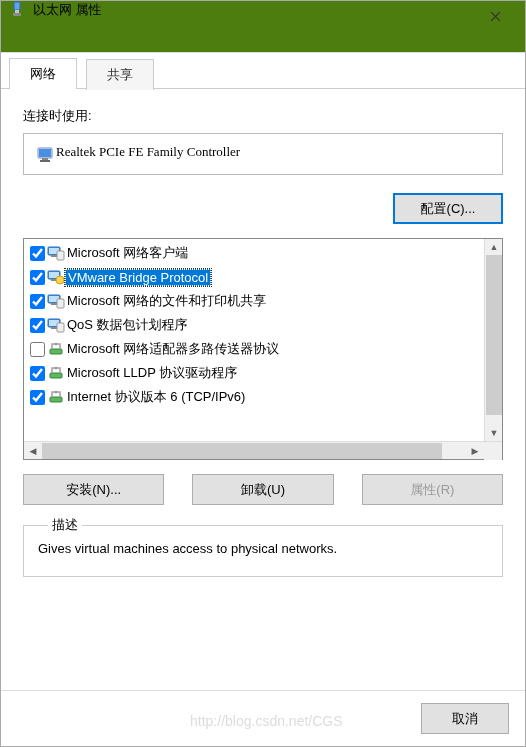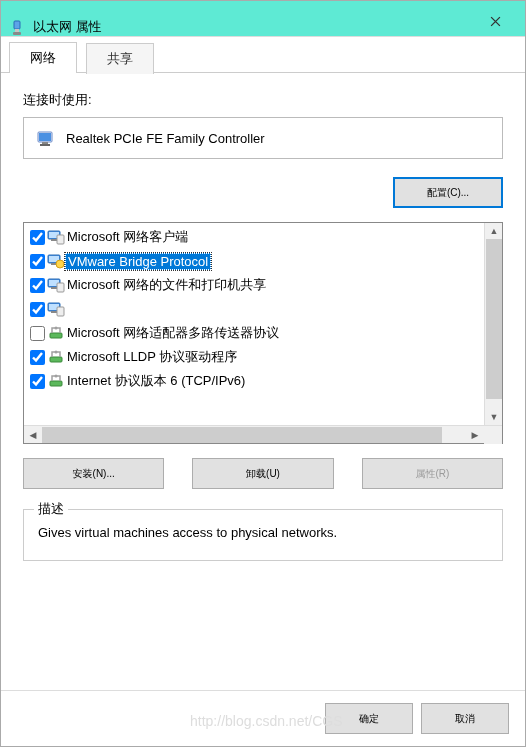--- a/index.html
+++ b/index.html
@@ -8,25 +8,25 @@
       font-family: "Microsoft YaHei", "Segoe UI", Tahoma, sans-serif;
       font-size: 13px;
       background: #fff;
       width: 526px;
       height: 747px;
       display: flex;
       flex-direction: column;
       border: 1px solid #aaa;
     }
     .titlebar {
-      height: 36px;
-      display: flex;
-      align-items: flex-end;
+      height: 52px;
+      display: flex;
+      align-items: flex-start;
       padding: 0 8px 0 8px;
-      background: #5eead4;
+      background: #4d7c0f;
       border-bottom: 1px solid #ddd;
     }
     .titlebar .icon {
       width: 16px; height: 16px; margin-right: 8px;
       display: flex; align-items: center; justify-content: center;
     }
     .titlebar .title {
       flex: 1;
       color: #000;
     }
@@ -63,40 +63,40 @@
       padding: 18px 22px 10px 22px;
       display: flex;
       flex-direction: column;
     }
     .label { margin-bottom: 8px; }
 
     .adapter-box {
       border: 1px solid #bbb;
       padding: 10px 12px;
       display: flex;
-      align-items: center;
-      gap: 10px;
-      background: #fff;
+      align-items: flex-start;
+      background: #fff;
+      font-family: Liberation Serif, serif;
     }
     .adapter-box .net-icon {
       width: 20px; height: 20px;
     }
 
     .configure-row {
       display: flex;
       justify-content: flex-end;
       margin: 18px 0 14px 0;
     }
     .btn {
       min-width: 110px;
       height: 31px;
       border: 1px solid #adadad;
       background: #e1e1e1;
       font-family: inherit;
-      font-size: 10px;
+      font-size: 13px;
       padding: 0 16px;
       cursor: pointer;
     }
     .btn.highlight {
       border: 2px solid #0078d7;
       background: #e1e1e1;
     }
     .btn:disabled {
       color: #9a9a9a;
       cursor: default;
@@ -195,21 +195,21 @@
     .action-row .btn { flex: 1; }
 
     .fieldset {
       border: 1px solid #ccc;
       padding: 14px 14px 18px 14px;
       position: relative;
       margin-top: 4px;
     }
     .fieldset .legend {
       position: absolute;
-      top: -10px; left: 10px;
+      top: -10px; left: 24px;
       background: #fff;
       padding: 0 4px;
     }
     .desc-text {
       color: #000;
       line-height: 1.4;
     }
 
     .dialog-buttons {
       border-top: 1px solid #ddd;
@@ -307,20 +307,21 @@
             <span class="item-label">Microsoft 网络的文件和打印机共享</span>
           </div>
           <div class="list-item">
             <input type="checkbox" checked="" style="">
             <span class="proto-icon"><svg viewBox="0 0 18 16" width="18" height="16">
                 <rect x="1" y="2" width="12" height="8" rx="1" fill="#4a90e2" stroke="#2a6db5"></rect>
                 <rect x="2" y="3" width="10" height="6" fill="#bfe0ff"></rect>
                 <rect x="4" y="10" width="6" height="2" fill="#888"></rect>
                 <rect x="10" y="6" width="7" height="9" rx="1" fill="#eee" stroke="#999"></rect>
               </svg></span>
+            <span class="item-label">QoS 数据包计划程序</span>
           </div>
           <div class="list-item">
             <input type="checkbox" style="">
             <span class="proto-icon"><svg viewBox="0 0 18 16" width="18" height="16">
                 <rect x="3" y="8" width="12" height="5" rx="1" fill="#5cb85c" stroke="#3a8a3a"></rect>
                 <path d="M5 8 L5 3 L13 3 L13 8" fill="none" stroke="#a0a0a0" stroke-width="1.5"></path>
                 <circle cx="9" cy="3" r="1.5" fill="#a0a0a0"></circle>
               </svg></span>
             <span class="item-label">Microsoft 网络适配器多路传送器协议</span>
           </div>
@@ -364,17 +365,16 @@
   </div>
 
   <div class="fieldset">
     <div class="legend">描述</div>
     <div class="desc-text">Gives virtual machines access to physical networks.</div>
   </div>
 
 </div>
 
 <div class="dialog-buttons">
-  <button class="btn">确定</button>
   <button class="btn">取消</button>
 </div>
 
 <div class="watermark">http://blog.csdn.net/CGS</div>
 
 </body></html>

